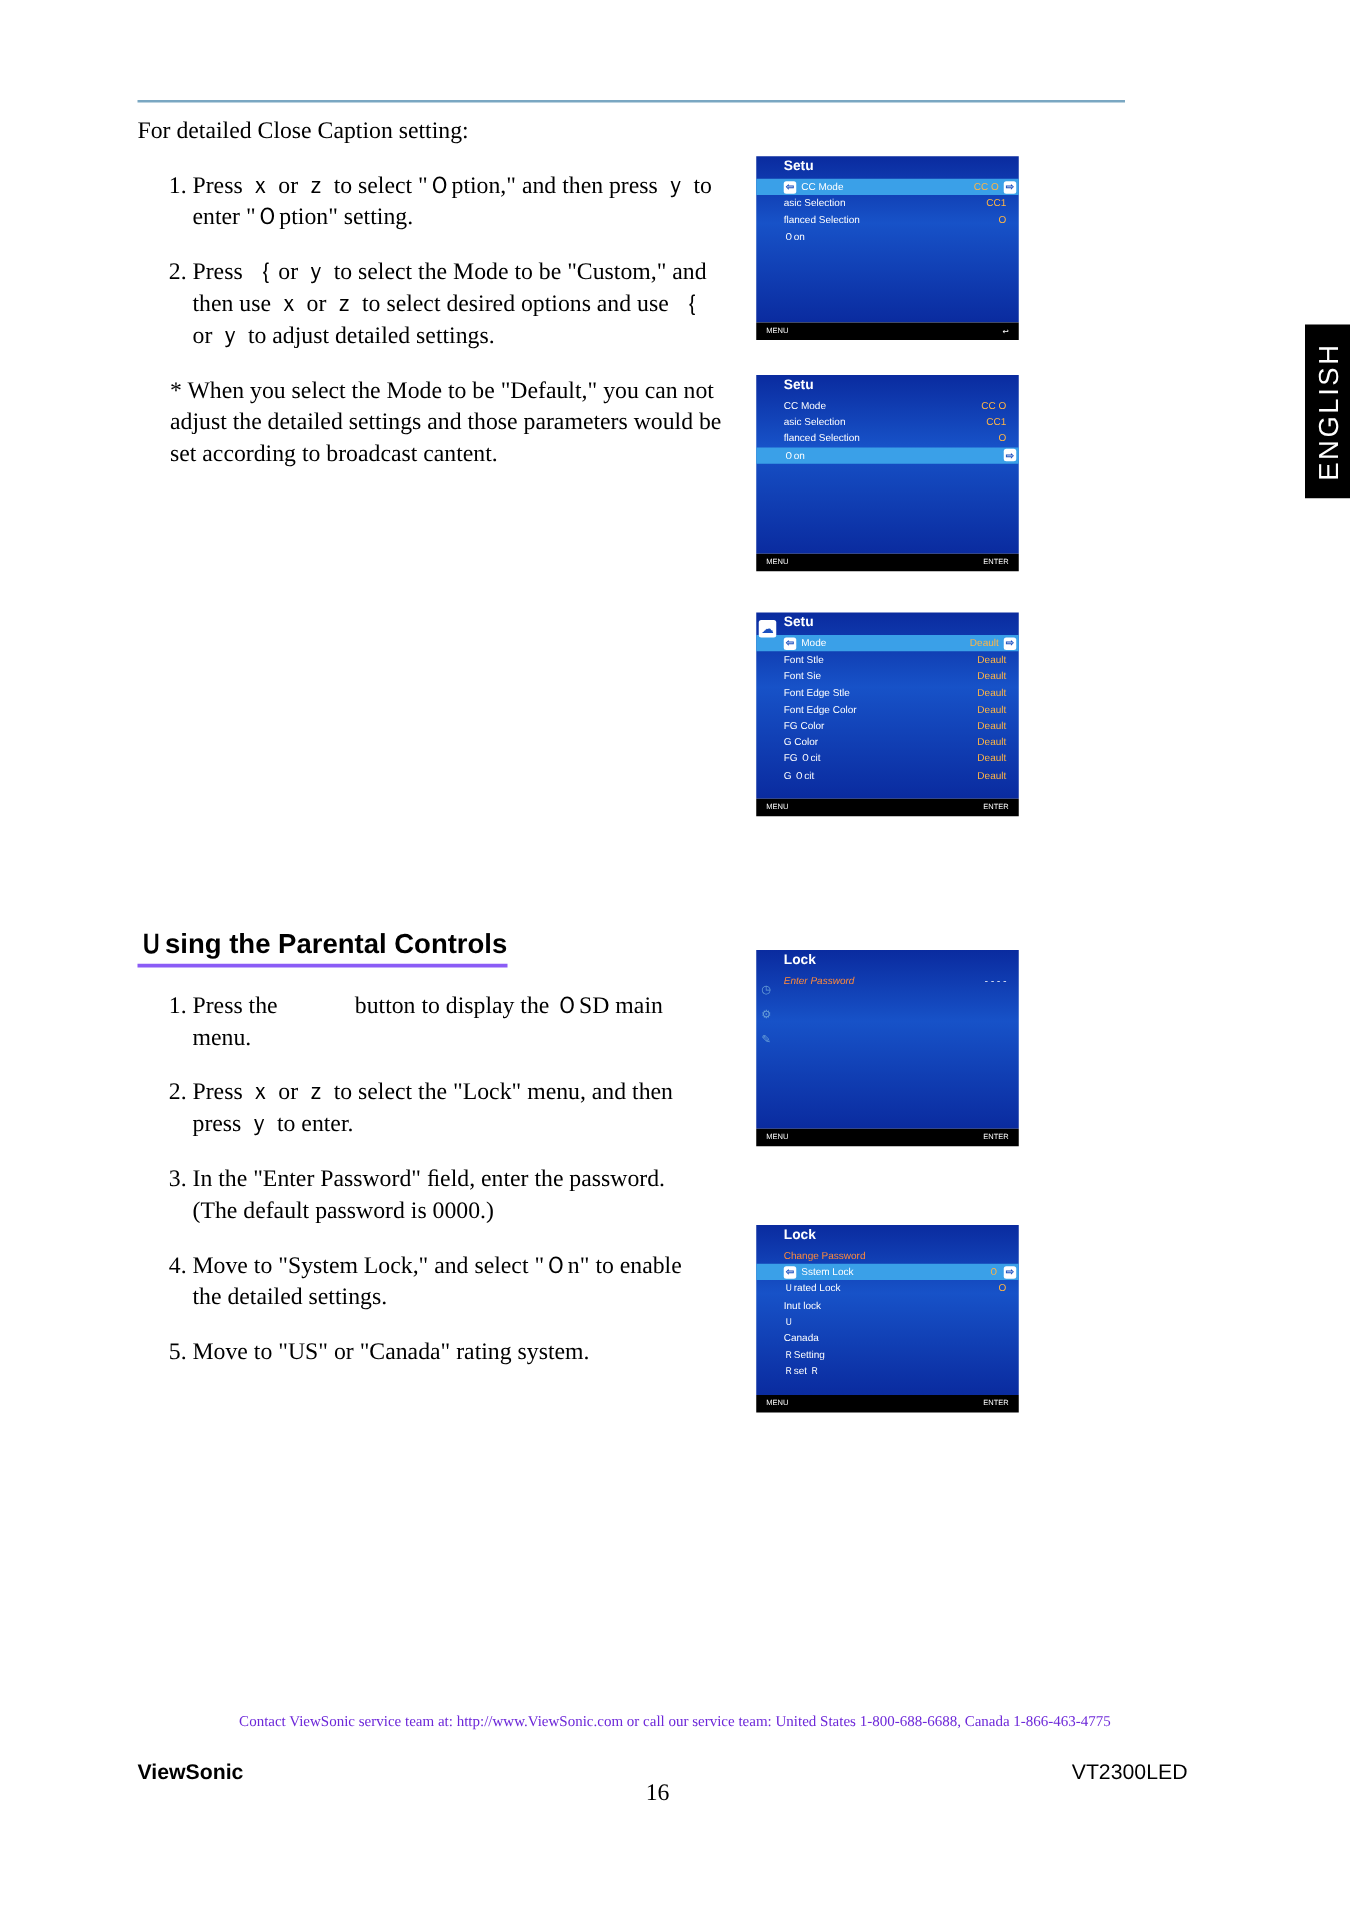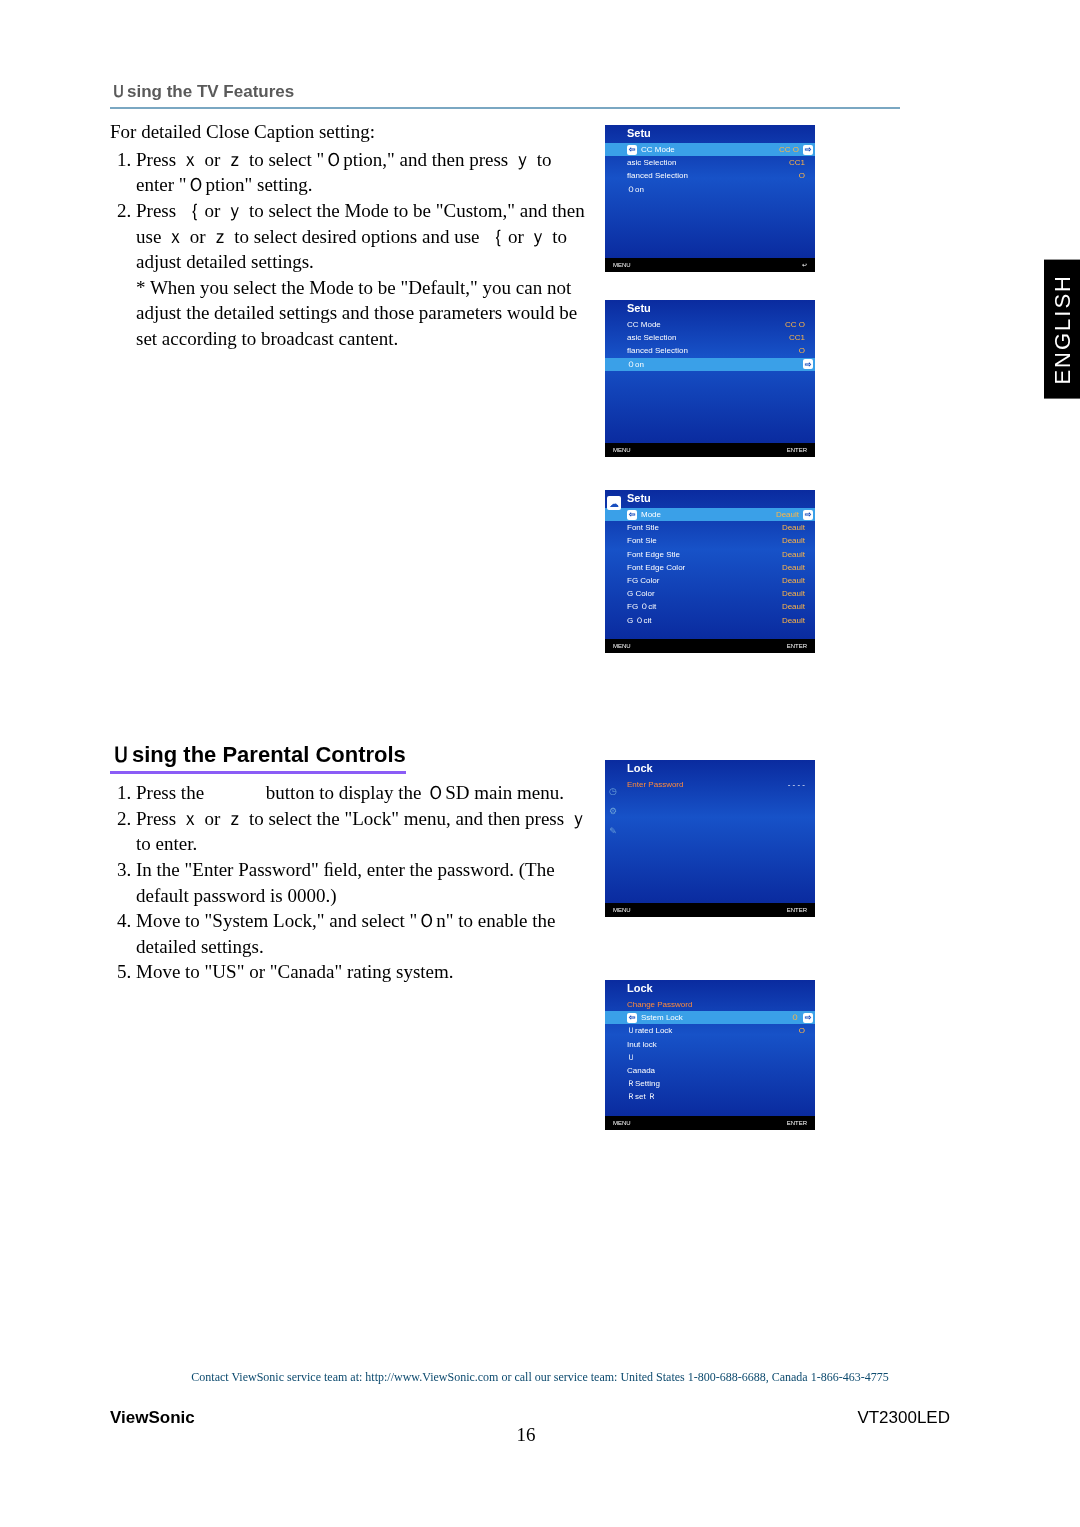--- a/index.html
+++ b/index.html
@@ -34,21 +34,21 @@
   }
   .body-text {
     line-height: 1.35;
     font-size: 19px;
   }
   .body-text ol {
     margin: 2px 0 0 0;
     padding-left: 26px;
   }
   .body-text li {
-    margin: 0;
+    margin: 18px;
   }
   .note {
     margin-left: 26px;
   }
   .subheading {
     font-family: Arial, Helvetica, sans-serif;
     font-weight: bold;
     font-size: 22px;
     margin: 0;
     display: inline-block;
@@ -146,38 +146,37 @@
   #osd2 { left: 605px; top: 300px; }
   #osd3 { left: 605px; top: 490px; }
   #osd4 { left: 605px; top: 760px; }
   #osd5 { left: 605px; top: 980px; }
 
   .contact {
     position: absolute;
     left: 0; right: 0; top: 1370px;
     text-align: center;
     font-size: 12px;
-    color: #0c4a6e;
+    color: #6d28d9;
   }
   .footerbar {
     position: absolute;
     left: 110px; right: 130px; top: 1408px;
     display: flex; justify-content: space-between;
     font-family: Arial, Helvetica, sans-serif;
     font-size: 17px; font-weight: bold;
   }
   .footerbar .mid { font-family: "Times New Roman", serif; font-weight: normal; font-size: 19px; margin-top: 16px; }
 </style>
 </head>
 <body>
 
 <div class="english-tab">ENGLISH</div>
 
 <div class="page">
-  <p class="heading">Ｕsing the TV Features</p>
   <hr class="hr">
   <div class="body-text" style="width:480px;">
     <div>For detailed Close Caption setting:</div>
     <ol>
       <li>Press ｘ or ｚ to select "Ｏption," and then press ｙ to enter "Ｏption" setting.</li>
       <li>Press ｛ or ｙ to select the Mode to be "Custom," and then use ｘ or ｚ to select desired options and use ｛ or ｙ to adjust detailed settings.</li>
     </ol>
     <div class="note">* When you select the Mode to be "Default," you can not adjust the detailed settings and those parameters would be set according to broadcast cantent.</div>
   </div>
 </div>
@@ -301,21 +300,21 @@
 </div>
 
 <div class="osd" id="osd4">
   <div class="iconcol">
     <span>◷</span>
     <span>⚙</span>
     <span>✎</span>
   </div>
   <div class="inner">
     <div class="title">Lock</div>
-    <div class="row" style="color:#ff8a3a;">
+    <div class="row" style="color:#ff8a3a;font-style:italic;">
       <span>Enter Password</span>
       <span class="val" style="color:#fff;">- - - -</span>
     </div>
     <div style="height:100px;"></div>
   </div>
   <div class="footer">
     <span>MENU</span>
     <span>ENTER</span>
   </div>
 </div>

